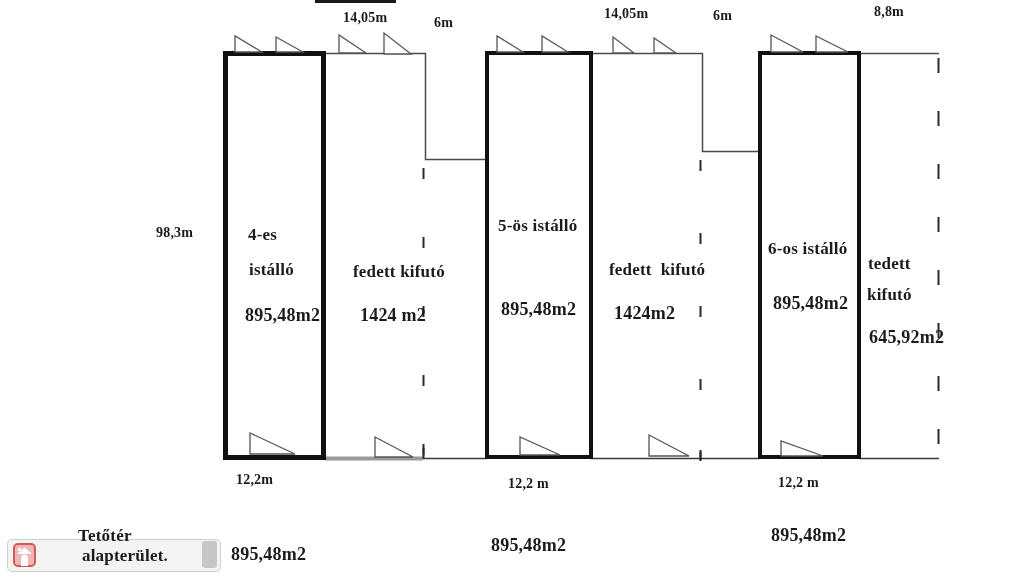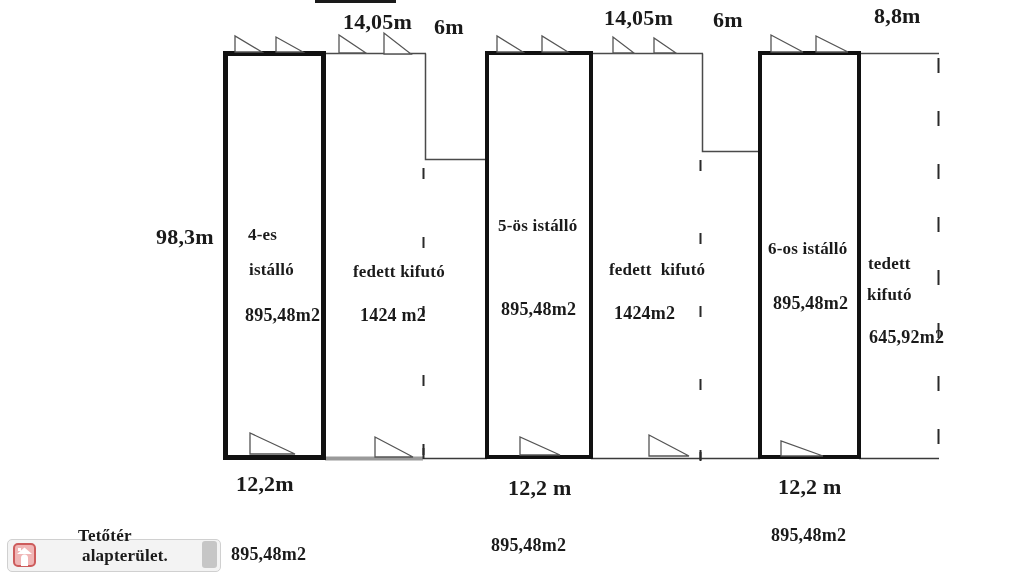--- a/index.html
+++ b/index.html
@@ -15,21 +15,21 @@
     position:absolute;
     font-family:"Liberation Serif",serif;
     font-weight:700;
     color:#1a1a1a;
     font-size:17px;
     line-height:1;
     white-space:pre;
     letter-spacing:0.2px;
     z-index:3;
   }
-  .dim{font-size:22px;}
+  .dim{font-size:14px;}
   .area{font-size:18px;}
   .wm-box{
     position:absolute;
     left:7px;top:539px;width:212px;height:31px;
     background:#f3f3f3;
     border:1px solid #d0d0d0;
     border-radius:5px;
     z-index:1;
   }
   .wm-tab{

